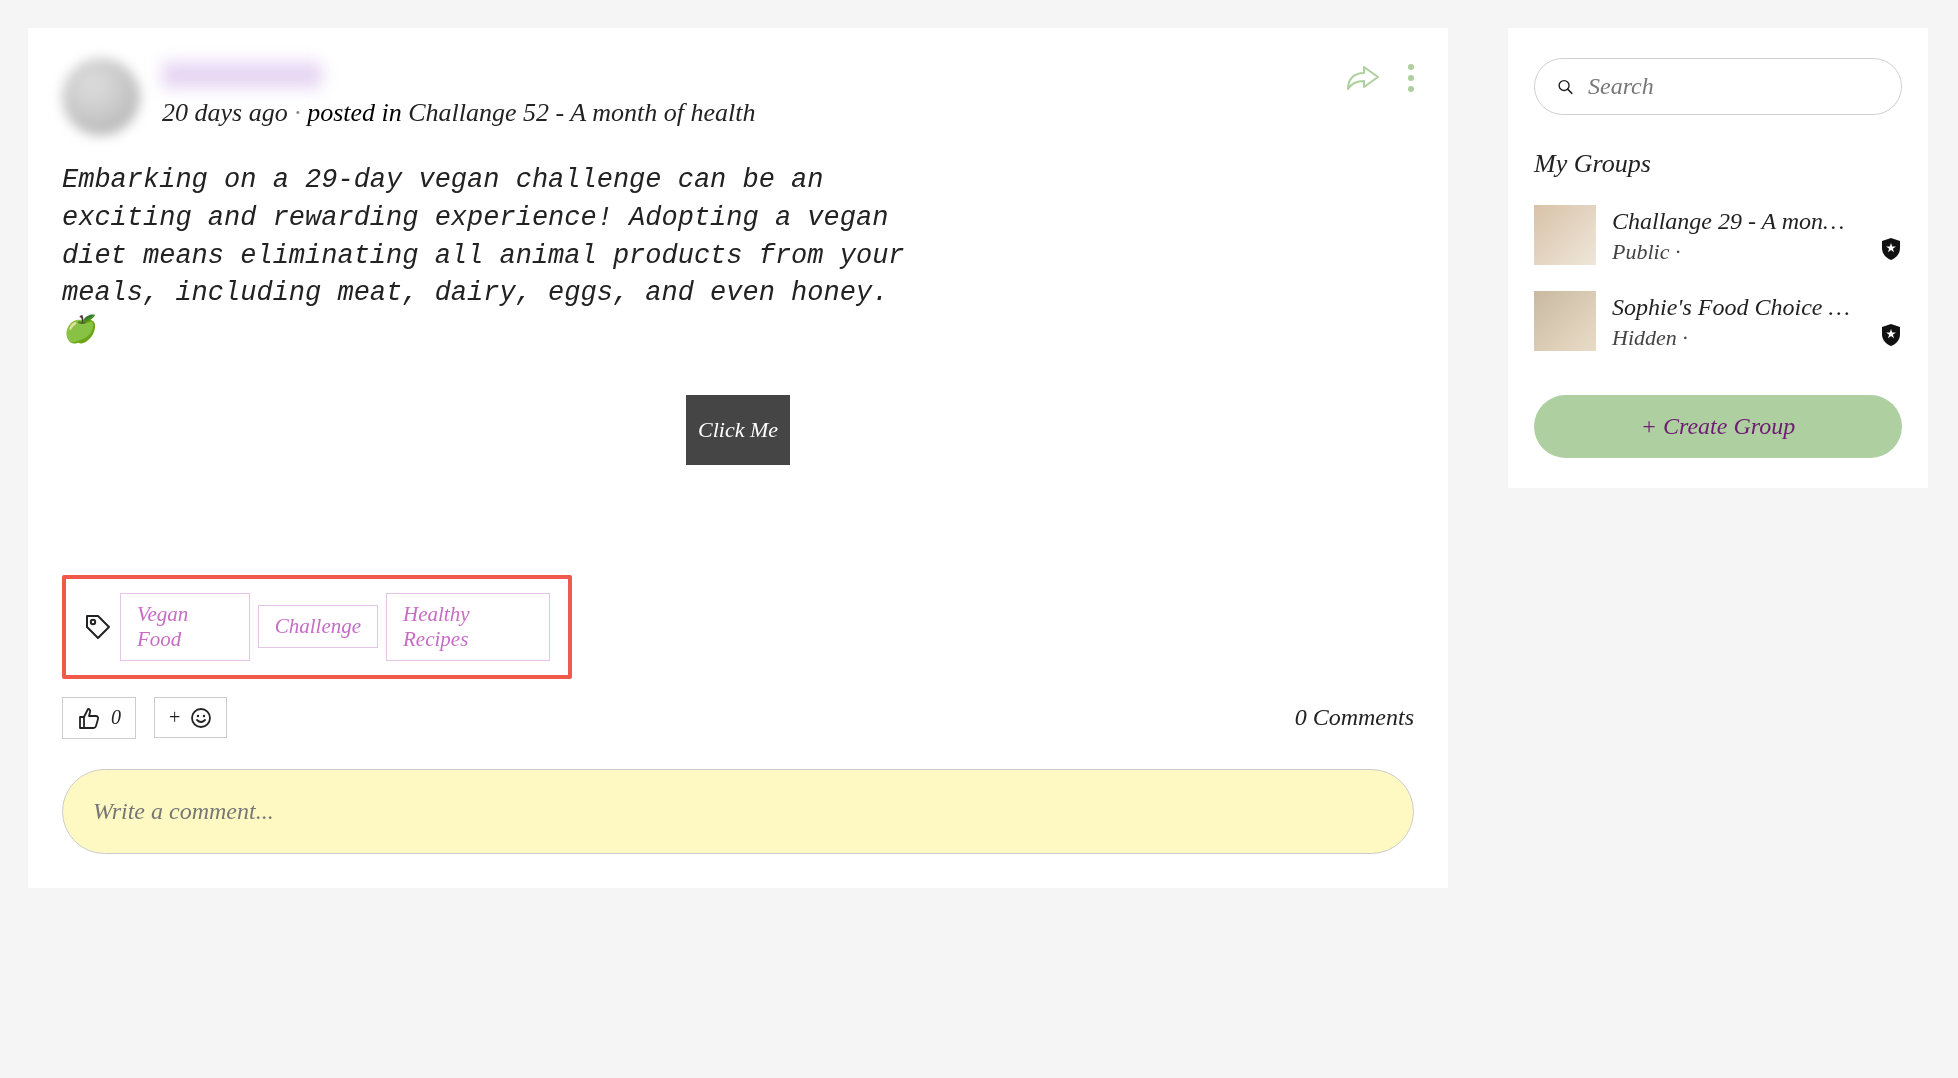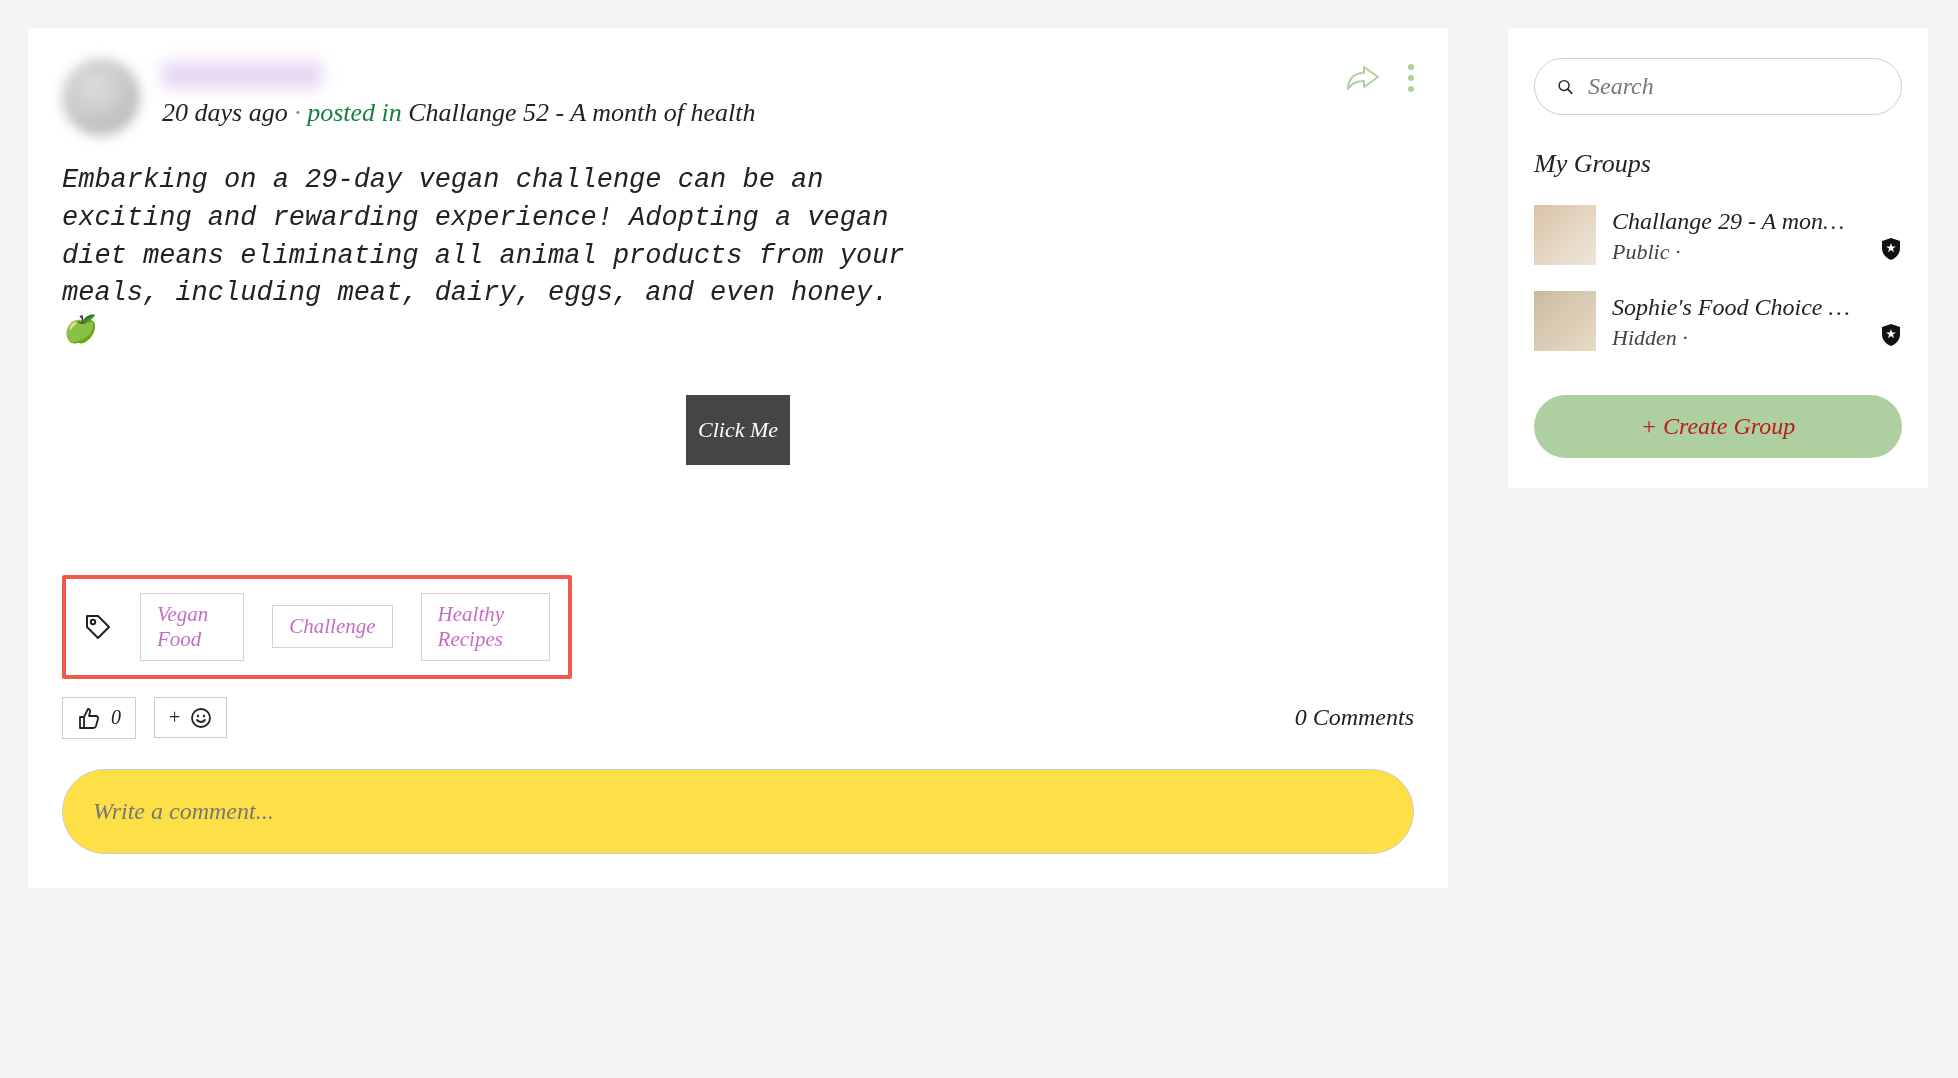--- a/index.html
+++ b/index.html
@@ -44,21 +44,21 @@
     background: #e6d5f3;
     filter: blur(8px);
     border-radius: 4px;
     margin-bottom: 10px;
   }
   .meta-line {
     font-size: 26px;
     color: #222;
   }
   .meta-posted-in {
-    color: #15803d;
+    color: #000000;
     text-align: right;
   }
   .meta-dot {
     color: #888;
   }
   .header-actions {
     display: flex;
     align-items: center;
     gap: 28px;
     padding-top: 6px;
@@ -92,21 +92,21 @@
     font-family: inherit;
     font-style: italic;
     font-size: 22px;
     padding: 22px 12px;
     cursor: pointer;
   }
   .tags-row {
     margin-top: 110px;
     display: flex;
     align-items: center;
-    gap: 28px;
+    gap: 8px;
     border: 4px solid #ef5a4c;
     padding: 14px 18px;
     width: 510px;
     border-radius: 2px;
   }
   .tag-icon svg { display:block; }
   .tag-chip {
     border: 1px solid #e5c5e8;
     color: #c76cc4;
     font-size: 21px;
@@ -139,21 +139,21 @@
   }
   .comment-input {
     margin-top: 30px;
     width: 100%;
     border: 1px solid #ccc;
     border-radius: 44px;
     padding: 28px 30px;
     font-family: inherit;
     font-size: 24px;
     color: #666;
-    background:#fde047;
+    background:#fef9c3;
   }
   .comment-input::placeholder { color:#777; font-style:italic; }
 
   
   .sidebar {
     width: 420px;
     background: #fff;
     padding: 30px 26px;
     align-self: flex-start;
   }
@@ -212,21 +212,21 @@
     margin-top: 4px;
   }
   .shield-icon {
     flex-shrink: 0;
     margin-top: 4px;
   }
   .create-group-btn {
     margin-top: 44px;
     width: 100%;
     background: #aed0a1;
-    color: #b91c1c;
+    color: #701a75;
     border: none;
     border-radius: 40px;
     font-family: inherit;
     font-style: italic;
     font-size: 24px;
     padding: 18px 0;
     cursor: pointer;
   }
 </style>
 </head>

